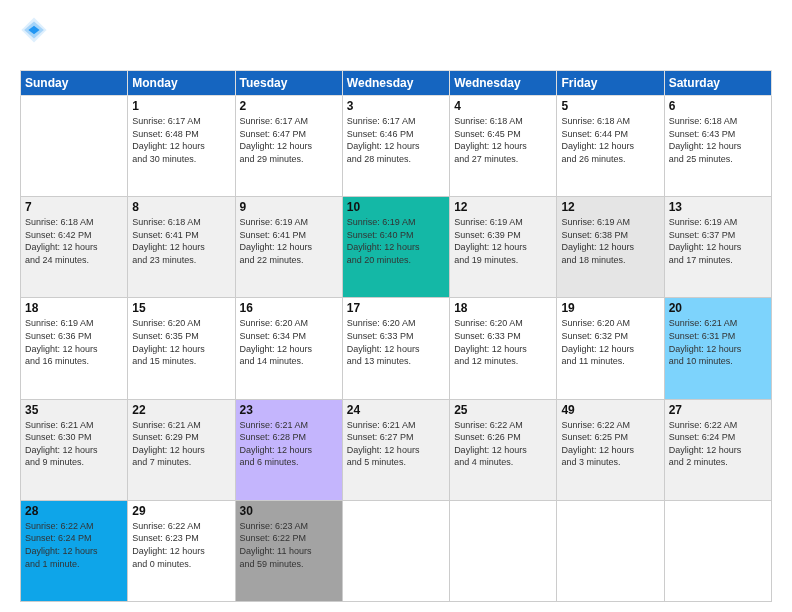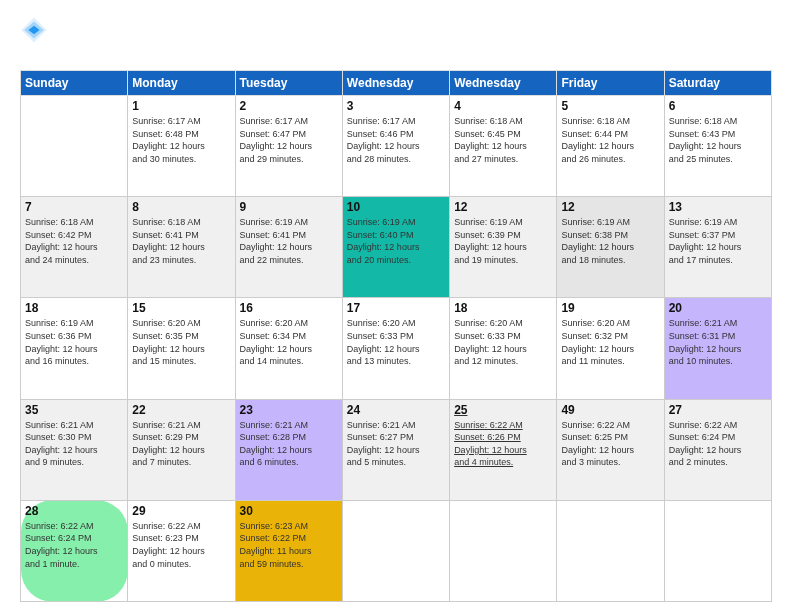--- a/index.html
+++ b/index.html
@@ -276,21 +276,21 @@
 Daylight: 12 hours
 and 12 minutes.</div>
           </td>
           <td style="background-color: rgb(255, 255, 255);">
             <span class="day-number">19</span>
             <div class="day-info" style="white-space: pre-line;">Sunrise: 6:20 AM
 Sunset: 6:32 PM
 Daylight: 12 hours
 and 11 minutes.</div>
           </td>
-          <td style="background-color: #c4b5fd;">
+          <td style="background-color: #7dd3fc;">
             <span class="day-number">20</span>
             <div class="day-info" style="white-space: pre-line;">Sunrise: 6:21 AM
 Sunset: 6:31 PM
 Daylight: 12 hours
 and 10 minutes.</div>
           </td>
         </tr>
         <tr>
           <td style="background-color: rgb(240, 240, 240);">
             <span class="day-number">35</span>
@@ -313,21 +313,21 @@
 Daylight: 12 hours
 and 6 minutes.</div>
           </td>
           <td style="background-color: rgb(240, 240, 240);">
             <span class="day-number">24</span>
             <div class="day-info" style="white-space: pre-line;">Sunrise: 6:21 AM
 Sunset: 6:27 PM
 Daylight: 12 hours
 and 5 minutes.</div>
           </td>
-          <td style="background-color: rgb(240, 240, 240); text-decoration: underline;">
+          <td style="background-color: rgb(240, 240, 240);">
             <span class="day-number">25</span>
             <div class="day-info" style="white-space: pre-line;">Sunrise: 6:22 AM
 Sunset: 6:26 PM
 Daylight: 12 hours
 and 4 minutes.</div>
           </td>
           <td style="background-color: rgb(240, 240, 240);">
             <span class="day-number">49</span>
             <div class="day-info" style="white-space: pre-line;">Sunrise: 6:22 AM
 Sunset: 6:25 PM
@@ -336,35 +336,35 @@
           </td>
           <td style="background-color: rgb(240, 240, 240);">
             <span class="day-number">27</span>
             <div class="day-info" style="white-space: pre-line;">Sunrise: 6:22 AM
 Sunset: 6:24 PM
 Daylight: 12 hours
 and 2 minutes.</div>
           </td>
         </tr>
         <tr>
-          <td style="background-color: #86efac; border-radius: 32px;">
+          <td style="background-color: #0ea5e9;">
             <span class="day-number">28</span>
             <div class="day-info" style="white-space: pre-line;">Sunrise: 6:22 AM
 Sunset: 6:24 PM
 Daylight: 12 hours
 and 1 minute.</div>
           </td>
           <td style="background-color: rgb(255, 255, 255);">
             <span class="day-number">29</span>
             <div class="day-info" style="white-space: pre-line;">Sunrise: 6:22 AM
 Sunset: 6:23 PM
 Daylight: 12 hours
 and 0 minutes.</div>
           </td>
-          <td style="background-color: #eab308;">
+          <td style="background-color: #a3a3a3;">
             <span class="day-number">30</span>
             <div class="day-info" style="white-space: pre-line;">Sunrise: 6:23 AM
 Sunset: 6:22 PM
 Daylight: 11 hours
 and 59 minutes.</div>
           </td>
           <td class="empty"></td>
           <td class="empty"></td>
           <td class="empty"></td>
           <td class="empty"></td>

